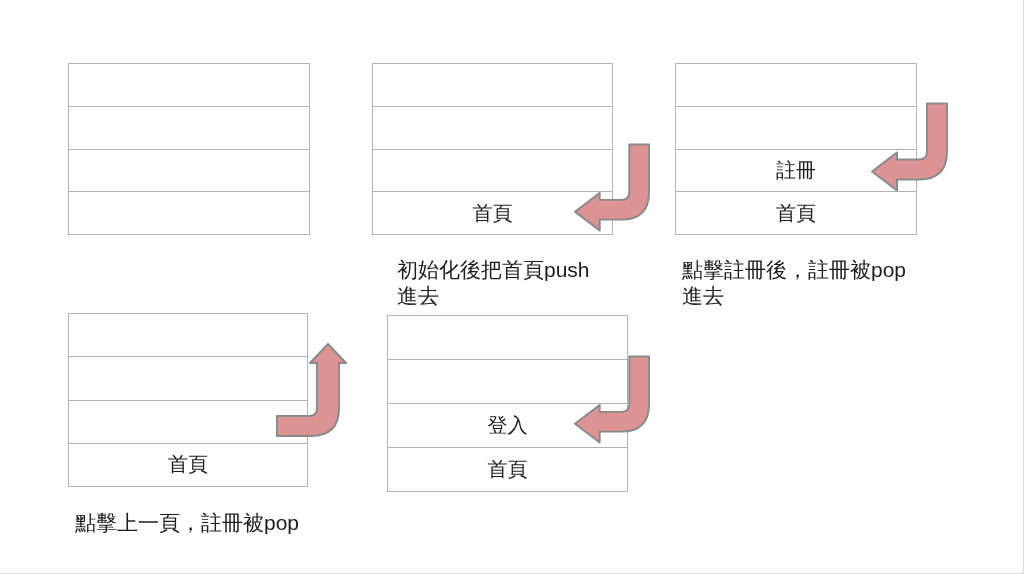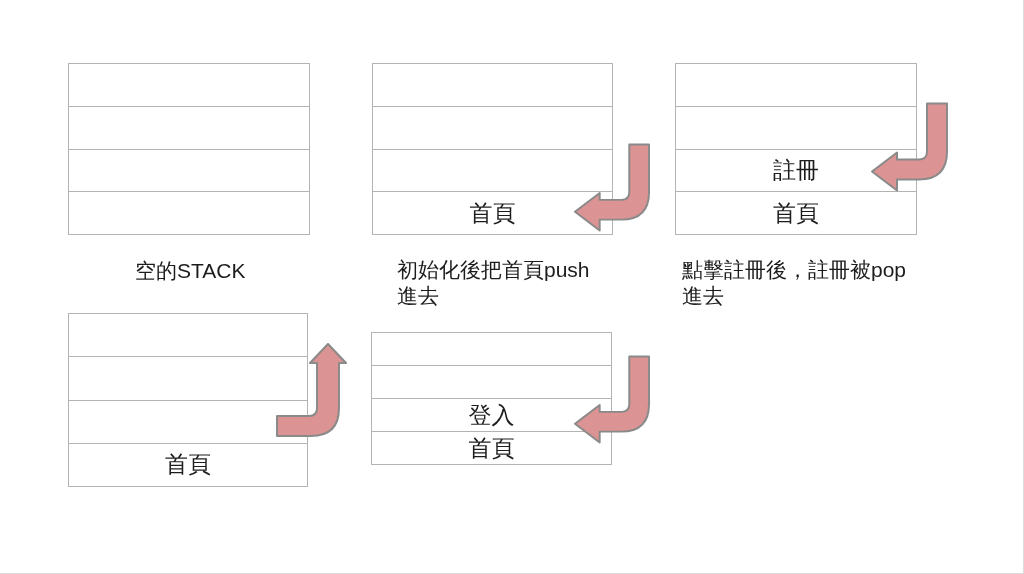--- a/index.html
+++ b/index.html
@@ -28,42 +28,42 @@
     border: 1px solid var(--grid-line);
     background: #fff;
     display: flex;
     flex-direction: column;
   }
   .cell {
     flex: 1 1 0;
     display: flex;
     align-items: center;
     justify-content: center;
-    font-size: 23px;
+    font-size: 20px;
     color: var(--text);
     border-top: 1px solid var(--grid-line);
   }
   .cell:first-child { border-top: none; }
 
   .caption {
     position: absolute;
     font-size: 21px;
     line-height: 26px;
     color: var(--text);
     white-space: pre-line;
   }
 
   .arrow { position: absolute; }
 
   
   #stack-0 { left: 68px;  top: 63px;  width: 242px; height: 172px; }
   #stack-1 { left: 372px; top: 63px;  width: 241px; height: 172px; }
   #stack-2 { left: 675px; top: 63px;  width: 242px; height: 172px; }
   #stack-3 { left: 68px;  top: 313px; width: 240px; height: 174px; }
-  #stack-4 { left: 371px; top: 315px; width: 241px; height: 133px; margin-top: 17px; }
+  #stack-4 { left: 387px; top: 315px; width: 241px; height: 177px; }
 
   
   #caption-0 { left: 135px; top: 258px; }
   #caption-1 { left: 397px; top: 257px; }
   #caption-2 { left: 682px; top: 257px; }
   #caption-3 { left: 75px;  top: 510px; }
   #caption-4 { left: 372px; top: 510px; }
 
   
   #arrow-1 { left: 573px; top: 143px; width: 79px; height: 92px; }
@@ -75,21 +75,20 @@
 <body>
 
 <div class="canvas">
 
   <div class="stack" id="stack-0">
     <div class="cell"></div>
     <div class="cell"></div>
     <div class="cell"></div>
     <div class="cell"></div>
   </div>
-  <div class="caption" id="caption-0">空的STACK</div>
 
   <div class="stack" id="stack-1">
     <div class="cell"></div>
     <div class="cell"></div>
     <div class="cell"></div>
     <div class="cell">首頁</div>
   </div>
   <svg class="arrow" id="arrow-1" viewBox="0 0 80 92">
     <path d="M57,1 L77,1 L77,49 Q77,77 49,77 L27,77 L27,88 L2,69 L27,50 L27,57 L49,57 Q57,57 57,49 Z" fill="var(--arrow-fill)" stroke="var(--arrow-stroke)" stroke-width="2" stroke-linejoin="round"></path>
   </svg>
@@ -110,20 +109,21 @@
 
   <div class="stack" id="stack-3">
     <div class="cell"></div>
     <div class="cell"></div>
     <div class="cell"></div>
     <div class="cell">首頁</div>
   </div>
   <svg class="arrow" id="arrow-3" viewBox="0 0 72 94">
     <path d="M1,73 L33,73 Q41,73 41,65 L41,20 L34,20 L52,1 L70,20 L63,20 L63,65 Q63,93 35,93 L1,93 Z" fill="var(--arrow-fill)" stroke="var(--arrow-stroke)" stroke-width="2" stroke-linejoin="round"></path>
   </svg>
+  <div class="caption" id="caption-3">點擊上一頁，註冊被pop</div>
 
   <div class="stack" id="stack-4">
     <div class="cell"></div>
     <div class="cell"></div>
     <div class="cell">登入</div>
     <div class="cell">首頁</div>
   </div>
   <svg class="arrow" id="arrow-4" viewBox="0 0 80 92">
     <path d="M57,1 L77,1 L77,49 Q77,77 49,77 L27,77 L27,88 L2,69 L27,50 L27,57 L49,57 Q57,57 57,49 Z" fill="var(--arrow-fill)" stroke="var(--arrow-stroke)" stroke-width="2" stroke-linejoin="round"></path>
   </svg>

